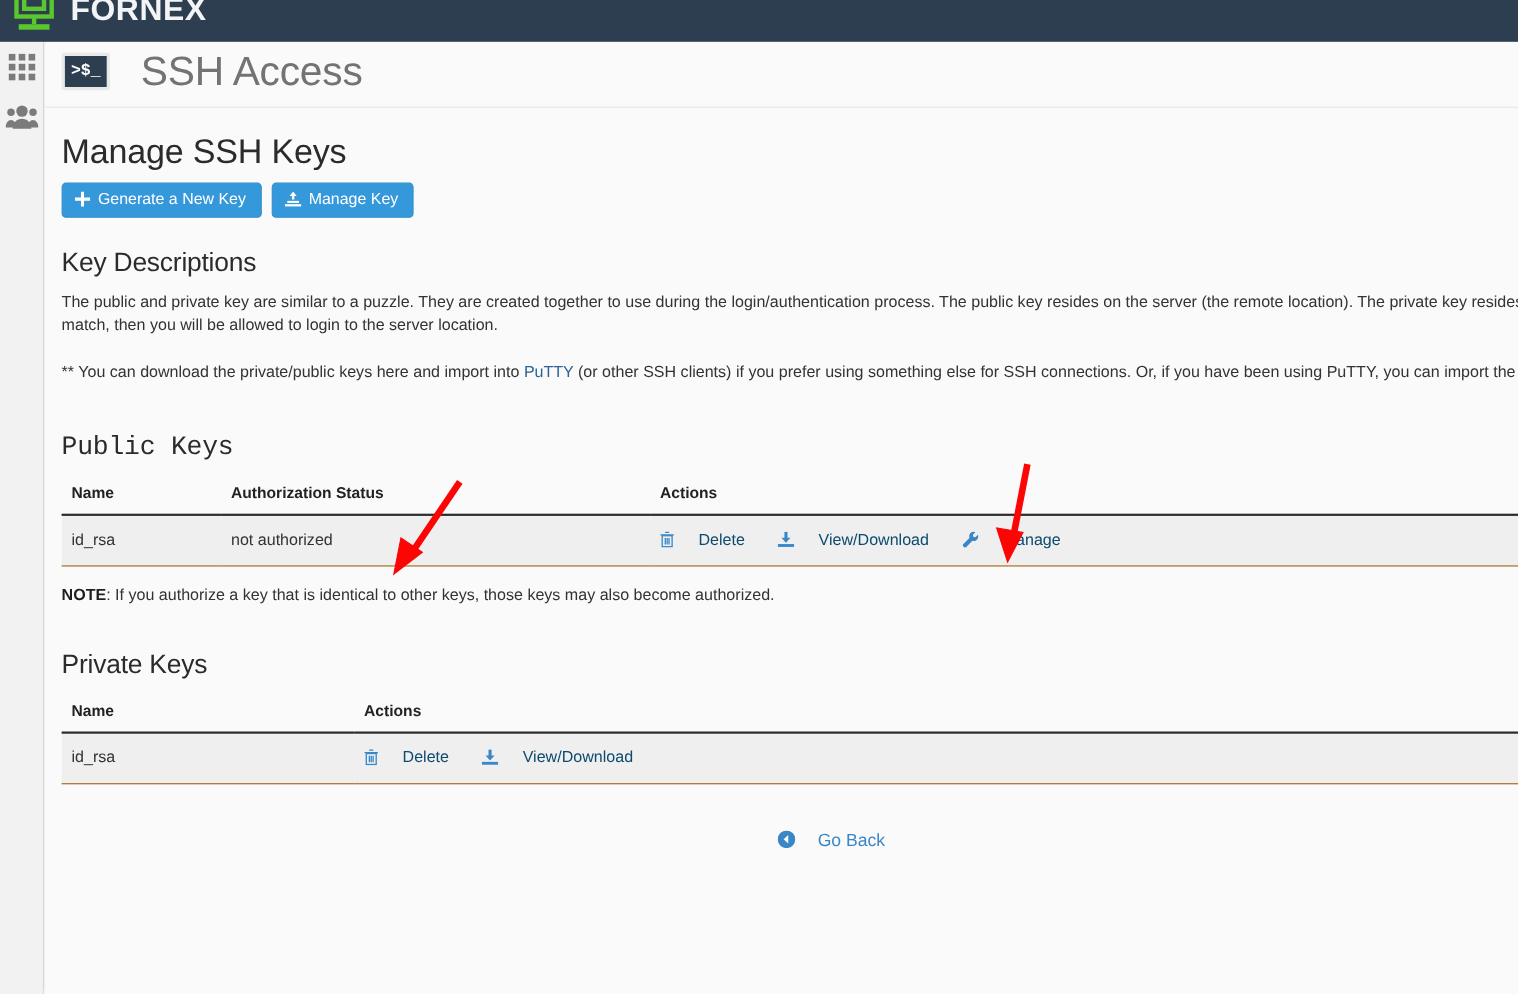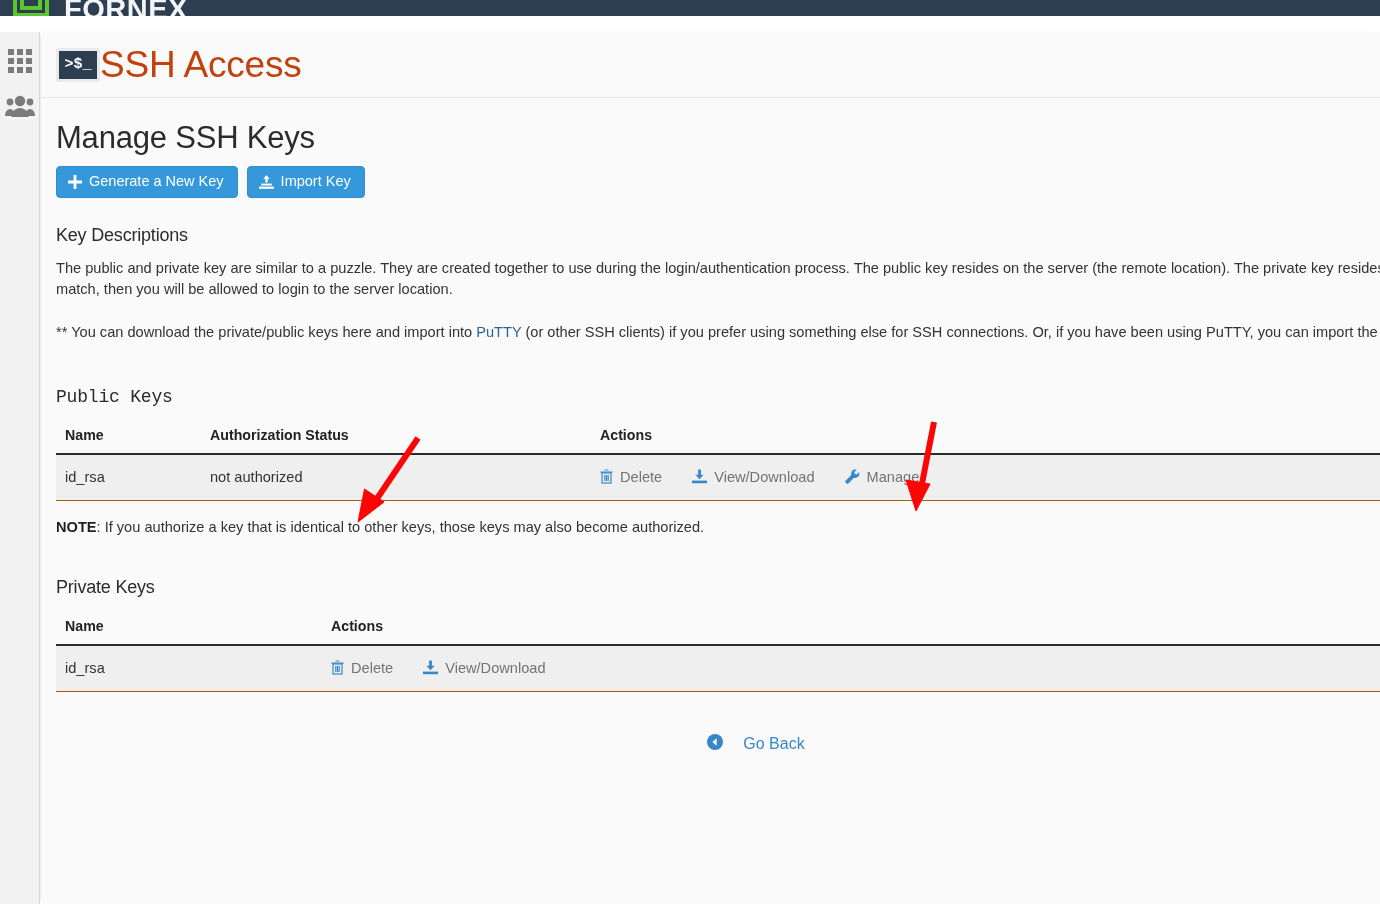--- a/index.html
+++ b/index.html
@@ -7,21 +7,21 @@
     margin: 0; padding: 0;
     width: 1380px; height: 904px;
     overflow: hidden;
     background: #ffffff;
     font-family: "Liberation Sans", sans-serif;
   }
 
   
   #topbar {
     position: absolute; top: 0; left: 0;
-    width: 1380px; height: 16px;
+    width: 1380px; height: 38px;
     background: #2c3e50;
     overflow: hidden;
     z-index: 30;
   }
   #brand {
     position: absolute; left: 8px; top: -14px;
     display: flex; align-items: center; gap: 10px;
   }
   #logo-mark {
     width: 46px; height: 46px;
@@ -76,54 +76,54 @@
     display: flex; align-items: center; justify-content: center;
     color: #ffffff;
     font-family: "Liberation Mono", monospace;
     font-size: 15px;
     font-weight: bold;
     letter-spacing: 0px;
     line-height: 1;
     flex: none;
   }
   #page-title {
-    margin-left: 0;
+    margin-left: 28px;
     font-size: 37px;
-    color: #c2410c;
+    color: #737373;
     font-weight: normal;
     letter-spacing: -0.2px;
   }
 
   #content { padding: 0 0 0 15px; }
 
   h2.sec {
     font-size: 31px;
     font-weight: normal;
     color: #2b2b2b;
     margin: 22px 0 10px 0;
     letter-spacing: -0.2px;
   }
   h3.sec {
-    font-size: 18px;
+    font-size: 24px;
     font-weight: normal;
     color: #2b2b2b;
     margin: 27px 0 12px 0;
     letter-spacing: -0.2px;
   }
 
   
   .btnrow { display: flex; gap: 9px; margin-top: 8px; }
   .btn {
     background: #3498db;
     border: 1px solid #2e8ece;
     color: #ffffff;
     font-size: 14.5px;
     padding: 7px 13px 8px 11px;
     border-radius: 4px;
-    display: inline-flex; align-items: flex-end; gap: 7px;
+    display: inline-flex; align-items: flex-start; gap: 7px;
     cursor: pointer;
     line-height: 1;
     white-space: nowrap;
   }
   .btn svg { display:block; }
 
   
   p.body {
     font-size: 14.6px;
     line-height: 21px;
@@ -152,23 +152,23 @@
     border-bottom: 2px solid #2b2b2b;
   }
   table.keys td {
     padding: 14px 8px 15px 9px;
     color: #333333;
     background: #efefef;
     border-bottom: 1px solid #a16207;
   }
   .acts { display: flex; gap: 30px; align-items: center; }
   a.act {
-    color: #737373;
+    color: #0c4a6e;
     text-decoration: none;
-    display: inline-flex; align-items: center; gap: 7px;
+    display: inline-flex; align-items: center; gap: 22px;
     font-size: 14.6px;
     cursor: pointer;
   }
   a.act svg { display:block; }
 
   p.note {
     font-size: 14.6px;
     color: #333333;
     margin: 18px 0 0 0;
   }
@@ -268,21 +268,21 @@
       <button class="btn">
         <span>
           <svg width="15" height="14" viewBox="0 0 15 14" aria-hidden="true">
             <g fill="#ffffff">
               <path d="M7.5 0 4.3 4.1h2.1V7.4h2.2V4.1h2.1z"></path>
               <rect x="2.2" y="8.6" width="10.6" height="1.9"></rect>
               <rect x="0" y="11.6" width="15" height="2.2"></rect>
             </g>
           </svg>
         </span>
-        <span>Import Key</span>
+        <span>Manage Key</span>
       </button>
     </div>
 
     <h3 class="sec">Key Descriptions</h3>
 
     <p class="body wrap2">The public and private key are similar to a puzzle. They are created together to use during the login/authentication process. The public key resides on the server (the remote location). The private key resides on your computer/server. When you attempt to login to a server, the public and private key are compared. If they match, then you will be allowed to login to the server location.</p>
 
     <p class="body wrap2" style="margin-top:22px;"><span>** You can download the private/public keys here and import into </span><a class="inline">PuTTY</a><span> (or other SSH clients) if you prefer using something else for SSH connections. Or, if you have been using PuTTY, you can import the keys by clicking on Import Key. You can also download your key in PuTTY's ppk format under View/Download.</span></p>
 
     <h3 class="sec" style="margin-top:44px;font-family:Liberation Mono, monospace;">Public Keys</h3>

